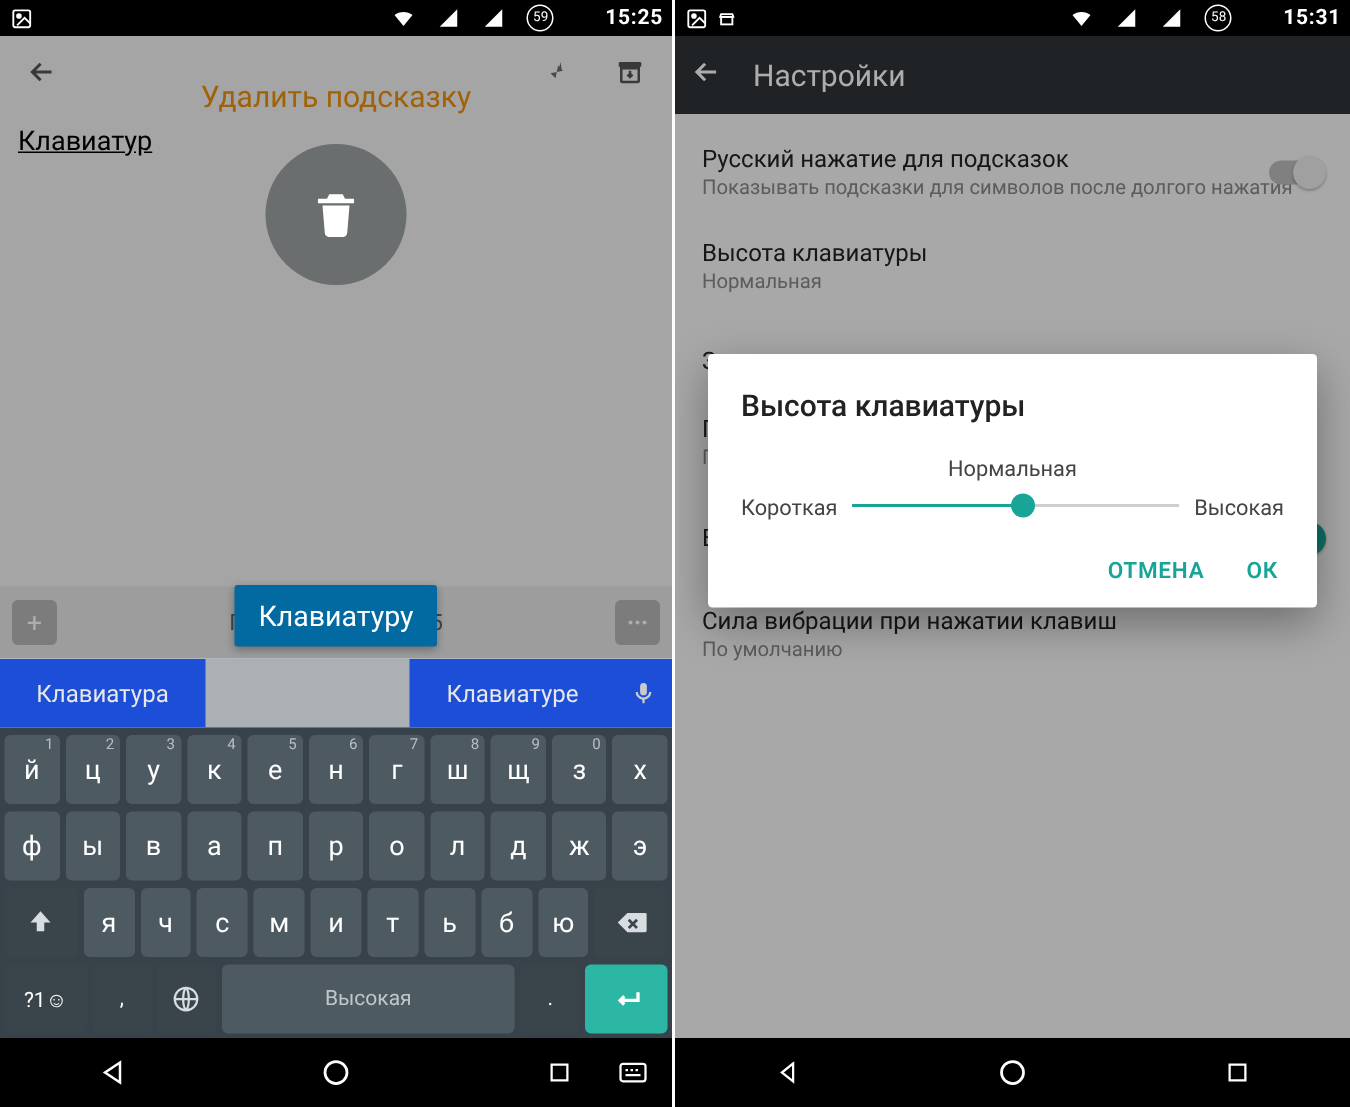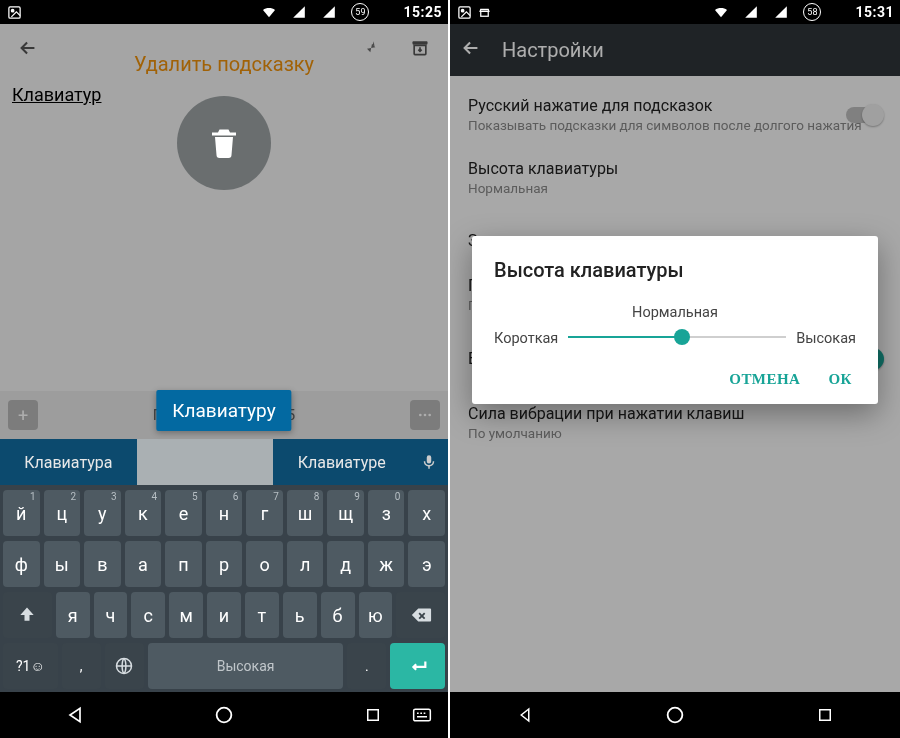--- a/index.html
+++ b/index.html
@@ -25,21 +25,21 @@
   .tb-sp { flex:1; }
   .underlined-word { position:absolute; top:60px; left:12px; color:#000; font-size:18px; text-decoration: underline; z-index:1;}
   .prompt-title { position:absolute; top:28px; left:0; right:0; text-align:center; color:#a16207; font-size:20px; font-weight:400; z-index:5;}
   .trash-circle { position:absolute; top:72px; left:50%; transform:translateX(-50%); width:94px; height:94px; border-radius:50%; background:#6a6e6f; display:flex; align-items:center;justify-content:center; z-index:5;}
   .l-bar { position:absolute; bottom:0; left:0; right:0; height:48px; background:#e8e8e8; display:flex; align-items:center; padding:0 8px; gap:10px; font-size:15px; color:#666; z-index:1;}
   .sq-btn { width:30px; height:30px; background:#b7b7b7; border-radius:4px; display:flex; align-items:center; justify-content:center; color:#fff; font-size:18px;}
   .history-text { flex:1; text-align:center;}
   .chip { position:absolute; bottom:8px; left:50%; transform:translateX(-50%); background:#0369a1; color:#fff; padding:9px 16px; font-size:19px; border-radius:2px; z-index:6; box-shadow:0 2px 6px rgba(0,0,0,0.3);}
   
   
-  .suggest-row { height:46px; background:#0c4a6e; display:flex; align-items:center; color:#e8e8e8; font-size:16px; }
+  .suggest-row { height:46px; background:#1d4ed8; display:flex; align-items:center; color:#e8e8e8; font-size:16px; }
   .suggest { flex:1; text-align:center; padding:0 4px;}
   .suggest.sel { background:#aab0b3; color:#2e3438; height:100%; display:flex; align-items:center; justify-content:center;}
   .mic { width:38px; display:flex; align-items:center; justify-content:center; color:#ccc;}
   .kbd { background:#38424a; padding:5px 3px 3px; }
   .krow { display:flex; gap:4px; margin-bottom:5px; }
   .krow:last-child{ margin-bottom:0;}
   .key { flex:1; height:46px; background:#4e5a62; border-radius:4px; color:#fff; display:flex; align-items:center; justify-content:center; font-size:18px; position:relative; }
   .key .hint { position:absolute; top:1px; right:4px; font-size:10px; color:#b7bfc4;}
   .key.wide { flex:1.4; }
   .key.fn { background:#3a444b; font-size:14px;}
@@ -63,21 +63,21 @@
   .sw.on::after { content:""; position:absolute; right:-2px; top:-3px; width:22px; height:22px; background:#18a497; border-radius:50%; box-shadow:0 1px 2px rgba(0,0,0,0.3);}
   .r-dim { position:absolute; inset:0; background:rgba(0,0,0,0.32); z-index:3;}
   .dialog { position:absolute; z-index:5; left:22px; right:22px; top:212px; background:#fff; border-radius:3px; box-shadow:0 10px 30px rgba(0,0,0,0.35); padding:22px 22px 10px;}
   .dlg-title { font-size:20px; color:#222; font-weight:500; margin-bottom:22px;}
   .dlg-label-center { text-align:center; font-size:14.5px; color:#444; margin-bottom:6px;}
   .slider-row { display:flex; align-items:flex-end; gap:10px; font-size:14.5px; color:#444; margin-bottom:18px;}
   .track { flex:1; position:relative; height:20px;}
   .track .line { position:absolute; top:9px; left:0; right:0; height:2px; background:#cfcfcf;}
   .track .fill { position:absolute; top:9px; left:0; width:52%; height:2px; background:#18a497;}
   .track .thumb { position:absolute; top:2px; left:calc(52% - 8px); width:16px; height:16px; background:#18a497; border-radius:50%;}
-  .dlg-actions { display:flex; justify-content:flex-end; gap:28px; padding:6px 4px;font-family:Liberation Serif, serif;}
+  .dlg-actions { display:flex; justify-content:flex-end; gap:28px; padding:6px 4px;}
   .dlg-btn { color:#18a497; font-size:15px; font-weight:600; letter-spacing:0.5px;}
 
   
   .navbar { height:46px; background:#000; display:flex; align-items:center; justify-content:space-around; color:#fff; }
   .nav-icon { width:40px; height:40px; display:flex; align-items:center; justify-content:center;}
 </style>
 </head>
 <body>
 
 <div class="screens">

